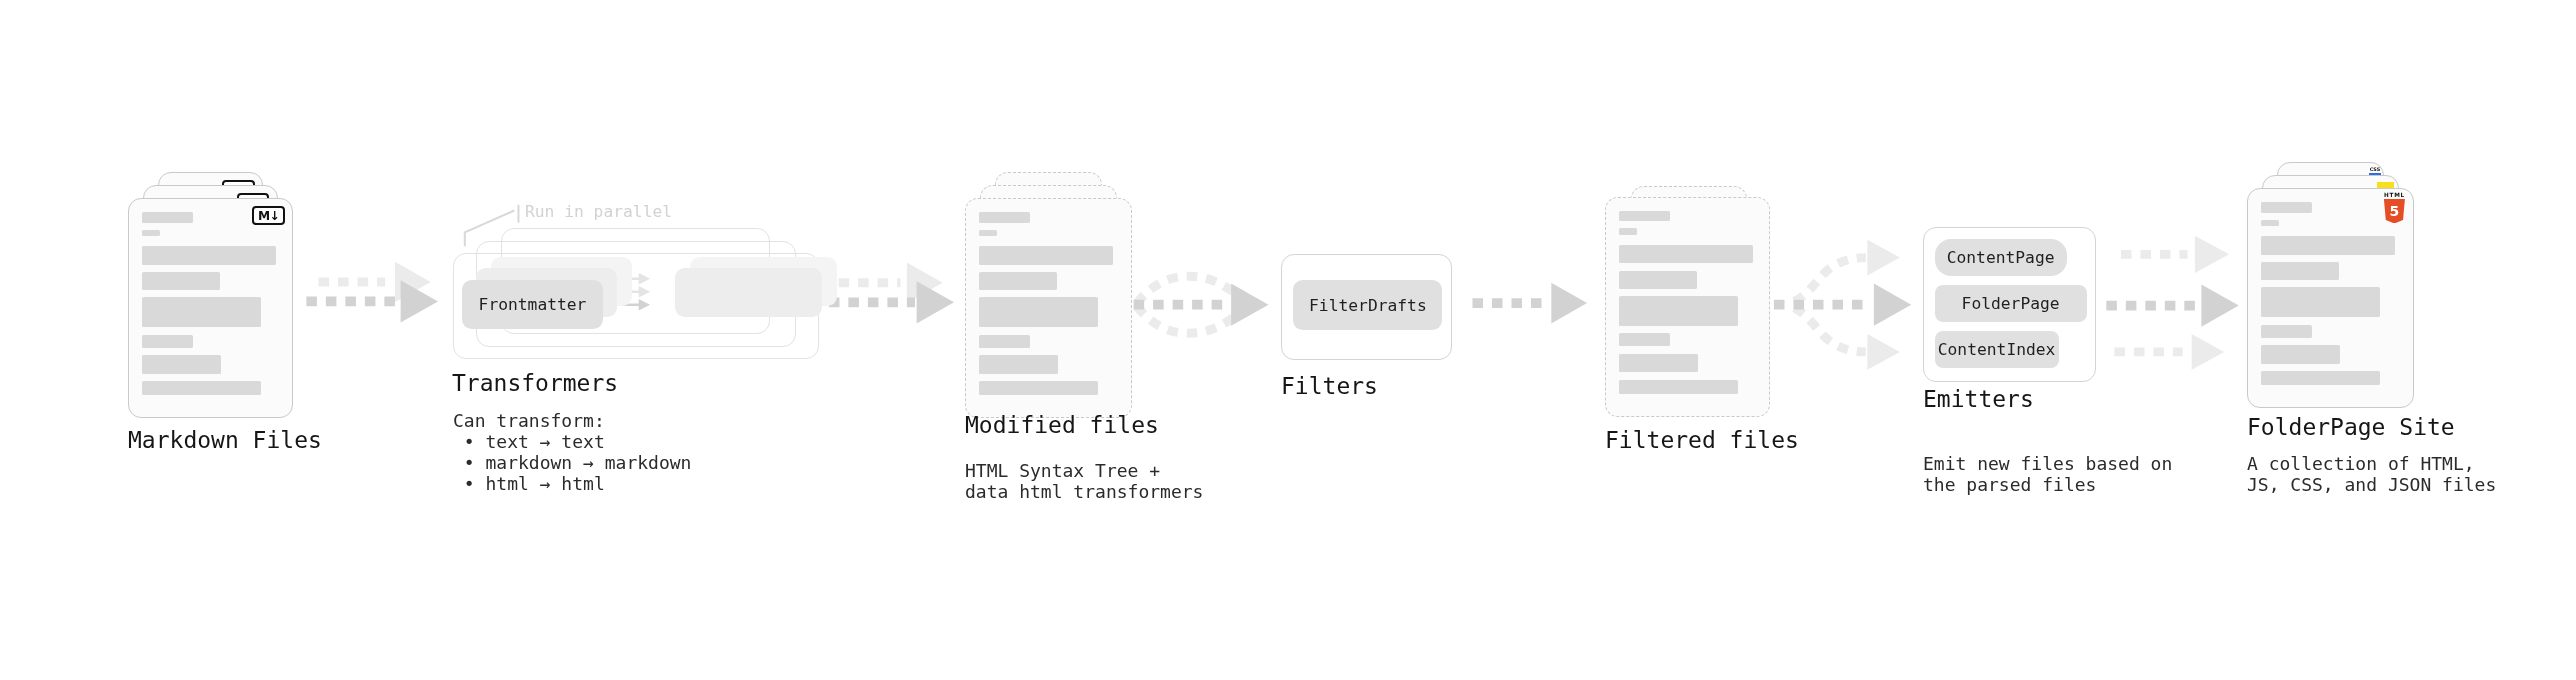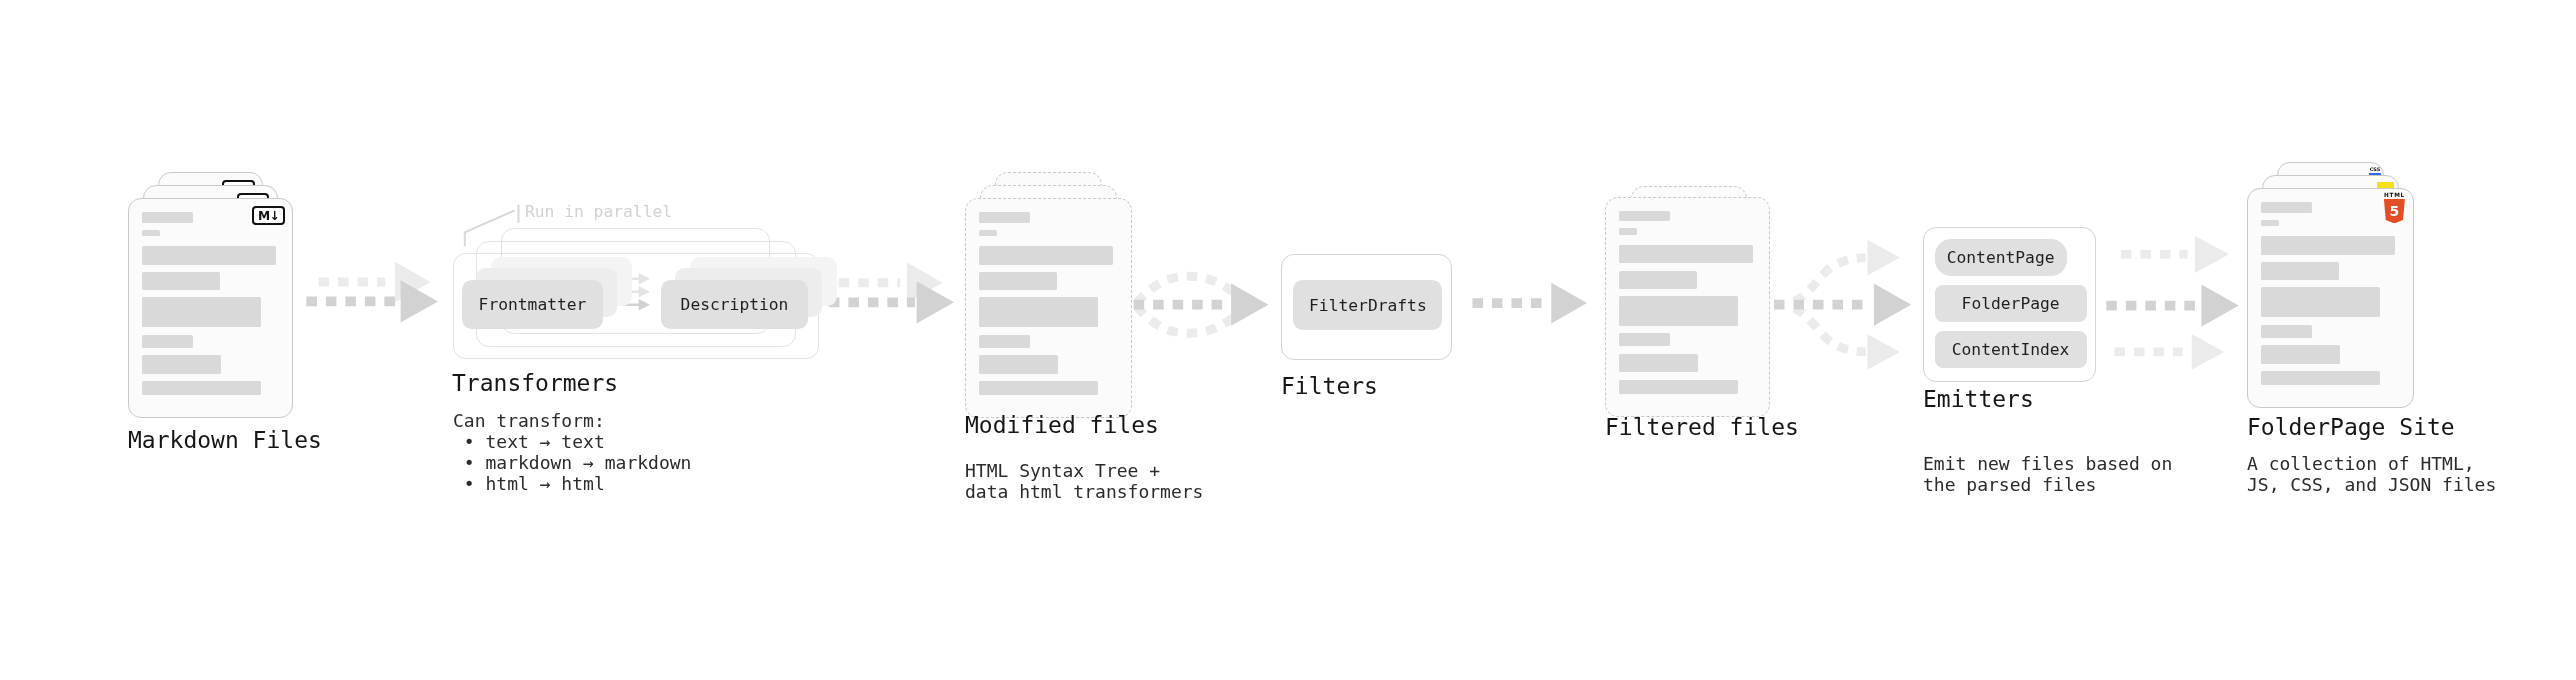--- a/index.html
+++ b/index.html
@@ -160,21 +160,20 @@
   <div class="node-label" style="left:128px;top:429px">Markdown Files</div>
 
   <div class="t-box" style="left:501px;top:228px;width:269px;height:106px"></div>
   <div class="t-box" style="left:476px;top:241px;width:320px;height:106px"></div>
   <div class="t-box" style="left:453px;top:253px;width:366px;height:106px"></div>
   <div class="ghost ghost2" style="left:491px;top:257px;width:141px;height:49px"></div>
   <div class="ghost" style="left:476px;top:268px;width:141px;height:49px"></div>
   <div class="pill" style="left:462px;top:280px;width:141px;height:49px">Frontmatter</div>
   <div class="ghost ghost2" style="left:690px;top:257px;width:147px;height:49px"></div>
   <div class="ghost" style="left:675px;top:268px;width:147px;height:49px"></div>
-  <div class="pill" style="left:661px;top:280px;width:147px;height:49px">Description</div>
   <div class="annotation" style="left:525px;top:202px">Run in parallel</div>
   <div class="node-label" style="left:452px;top:372px">Transformers</div>
   <div class="node-desc" style="left:453px;top:410px">
     <div>Can transform:</div>
     <div> • text → text</div>
     <div> • markdown → markdown</div>
     <div> • html → html</div>
   </div>
 
   <div class="file-stack wide" style="left:965px;top:172px;width:167px;height:247px">
@@ -212,26 +211,26 @@
           <i></i>
           <i></i>
           <i></i>
           <i></i>
           <i></i>
           <i></i>
           <i></i>
         </div>
     </div>
   </div>
-  <div class="node-label" style="left:1605px;top:416px">Filtered files</div>
+  <div class="node-label" style="left:1605px;top:429px">Filtered files</div>
 
   <div class="panel" style="left:1923px;top:227px;width:173px;height:155px">
     <div class="pill" style="left:10.6px;top:10.6px;width:132px;height:37px;border-radius:16px">ContentPage</div>
     <div class="pill" style="left:10.6px;top:57px;width:152px;height:37px;border-radius:8.1px">FolderPage</div>
-    <div class="pill" style="left:10.6px;top:103px;width:152px;height:37px;border-radius:8.1px">ContentIndex</div>
+    <div class="pill" style="left:10.6px;top:103px;width:124px;height:37px;border-radius:8.1px">ContentIndex</div>
   </div>
   <div class="node-label" style="left:1923px;top:388px">Emitters</div>
   <div class="node-desc" style="left:1923px;top:453px">
     <div>Emit new files based on</div>
     <div>the parsed files</div>
   </div>
 
   <div class="file-stack wide" style="left:2247px;top:162px;width:167px;height:247px">
     <div class="file-card back2">
       <div class="css-badge">

